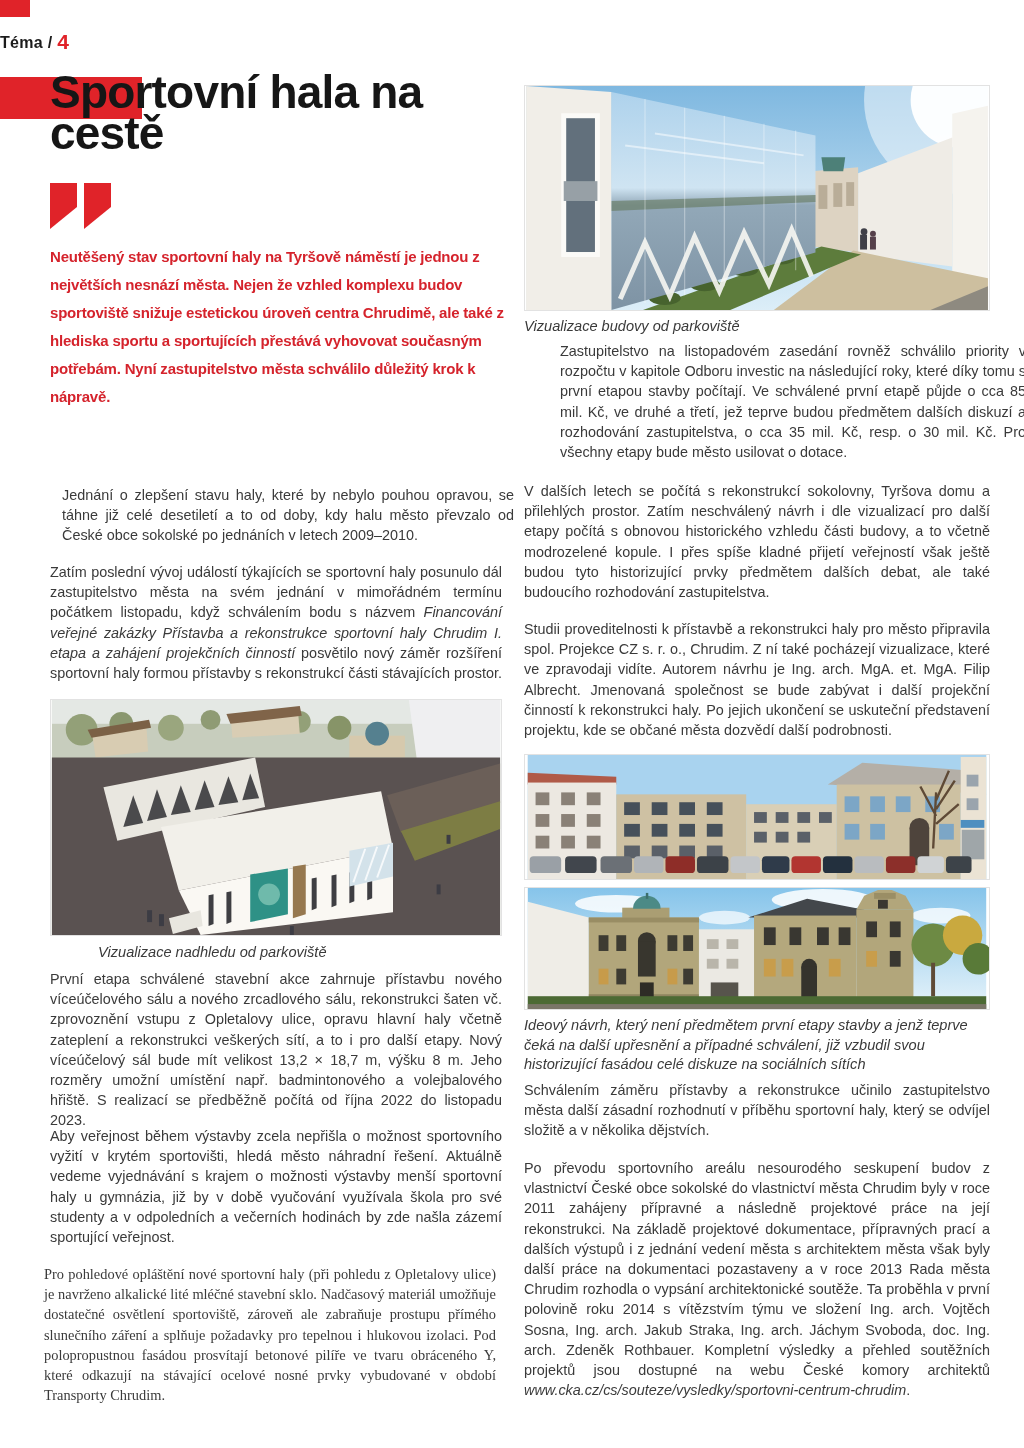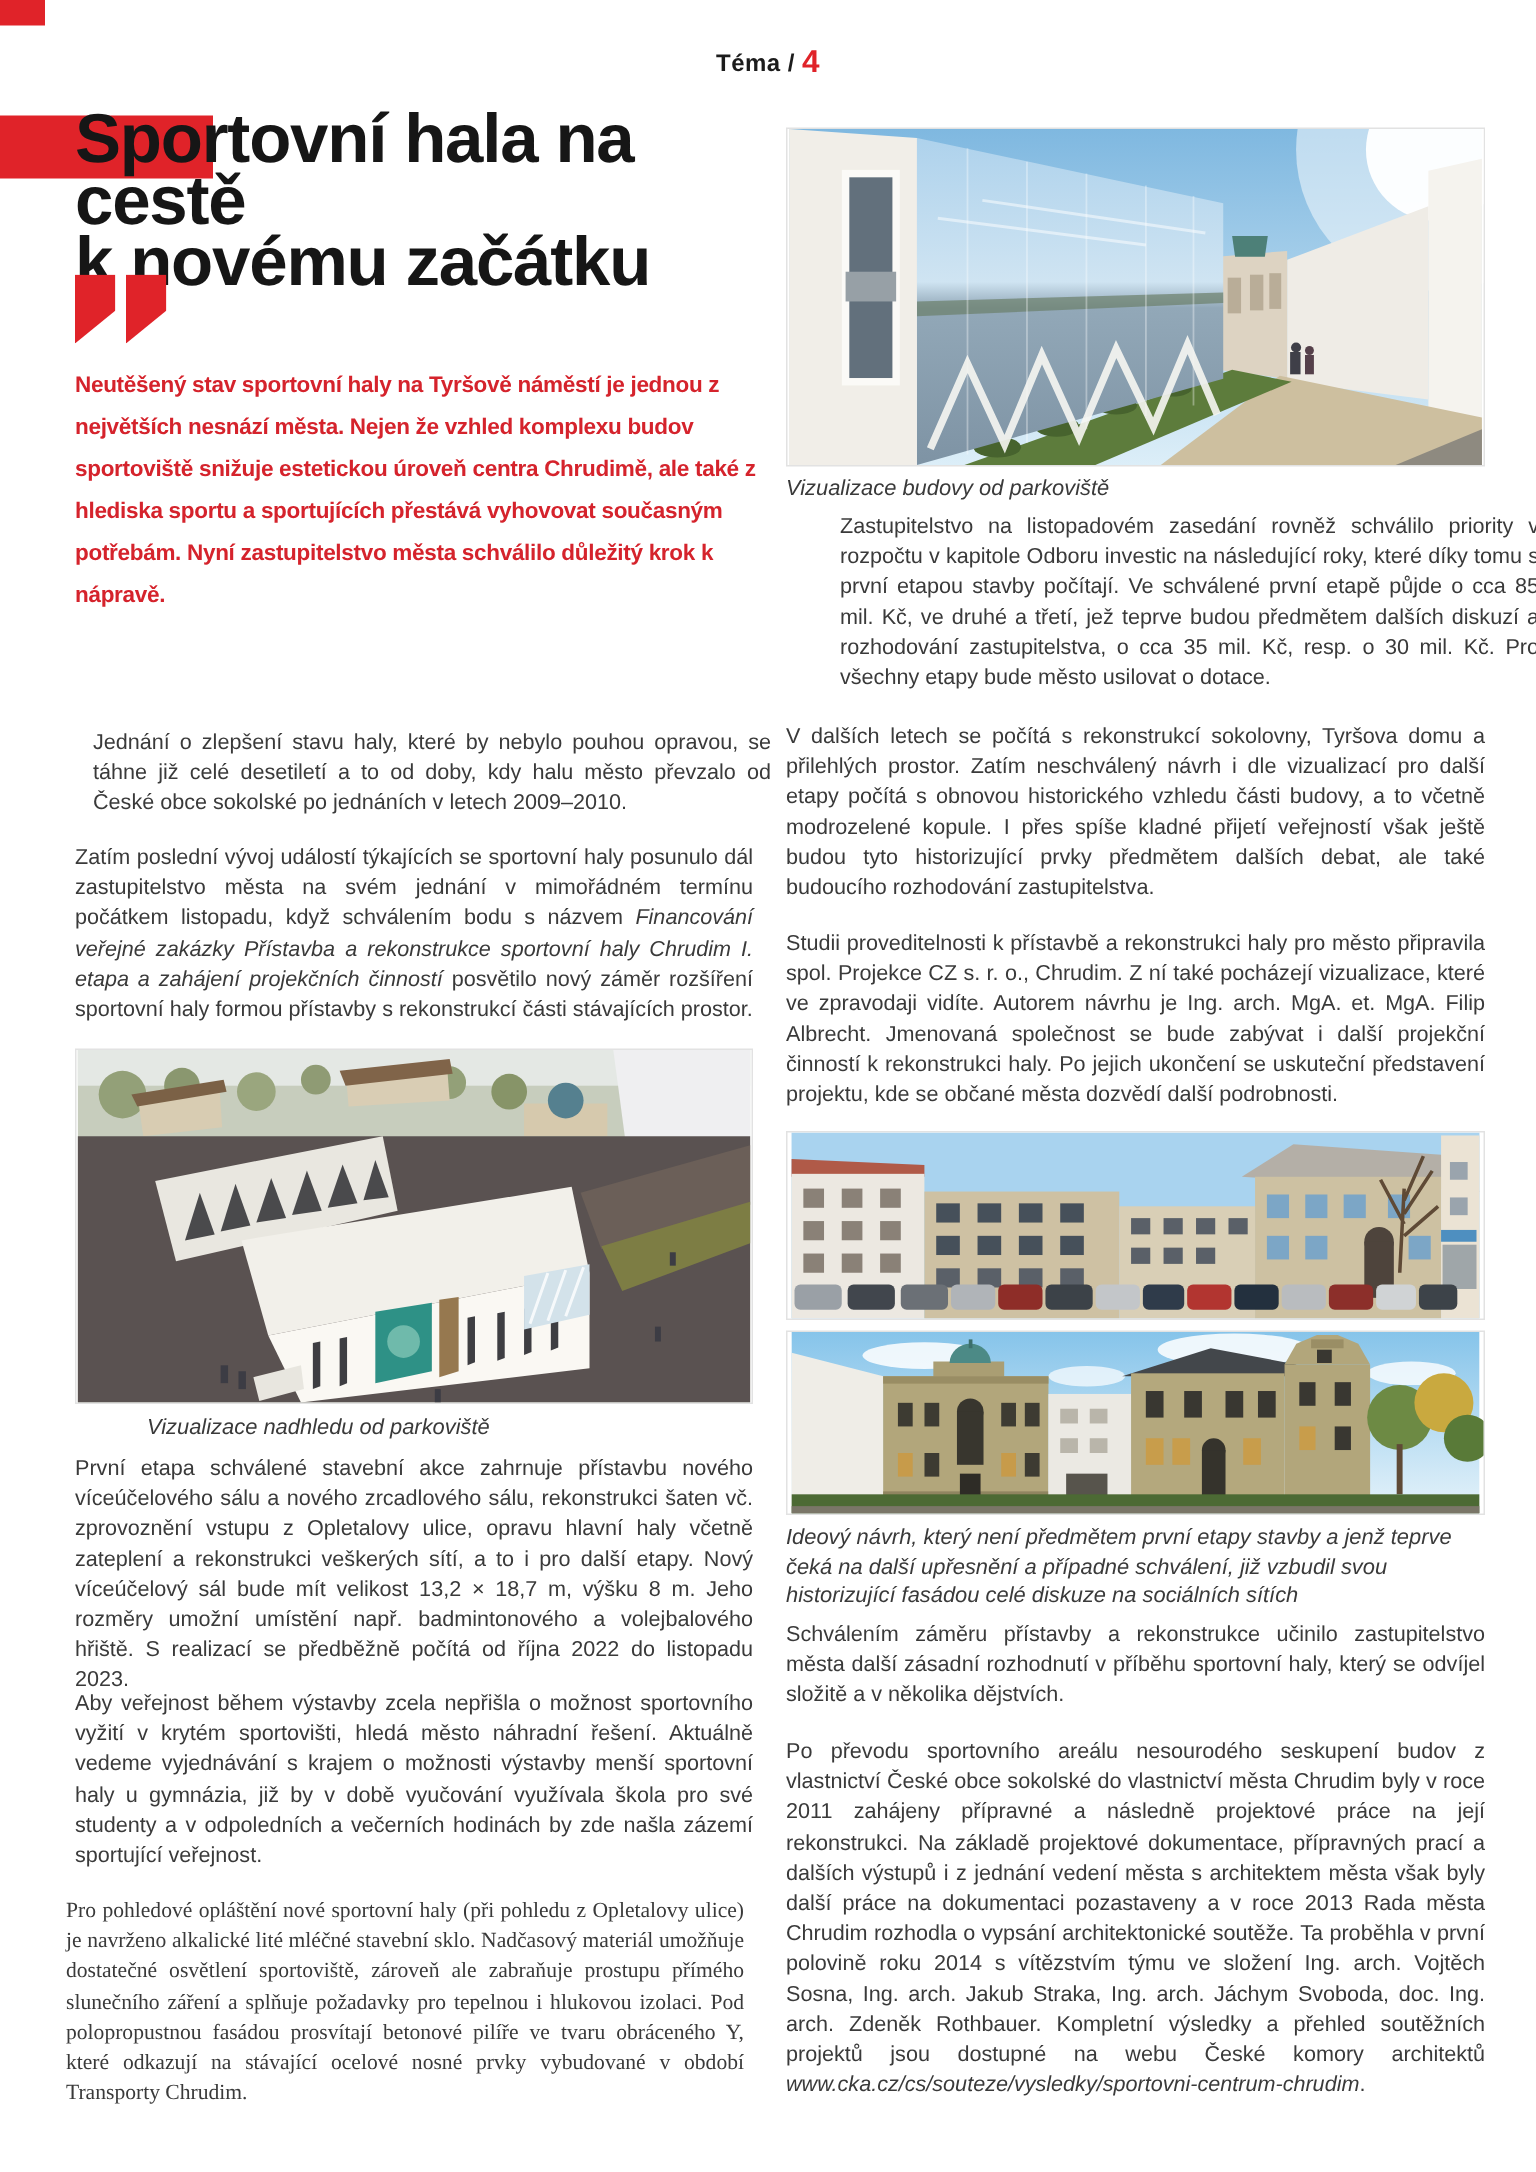--- a/index.html
+++ b/index.html
@@ -7,21 +7,21 @@
   body {
     width:1024px; height:1448px; position:relative; overflow:hidden;
     font-family:"Liberation Sans", sans-serif; color:#3a3a3a;
   }
   .abs { position:absolute; }
 
   
   #corner-mark { left:0; top:0; width:30px; height:17px; background:var(--accent,#e02329); }
 
   
-  #page-header { top:30px; left:0; width:100%; text-align:center; font-weight:bold;
+  #page-header { top:30px; left:0; width:100%; font-weight:bold;
     color:#1c1c1c; font-size:16px; letter-spacing:.3px; }
   #page-header .num { color:var(--accent,#e02329); font-size:21px; vertical-align:-1px; }
 
   
   #title-bar { left:0; top:77px; width:142px; height:42px; background:var(--accent,#e02329); }
   #article-title { left:50px; top:72px; width:480px; font-size:46px; line-height:41px;
     font-weight:bold; color:#161616; letter-spacing:-0.8px; }
 
   
   #quote-mark { left:50px; top:183px; display:flex; gap:7px; }
@@ -64,21 +64,20 @@
 
 <div class="abs" id="corner-mark"></div>
 
 <div class="abs" id="page-header">
   <span>Téma / </span><span class="num">4</span>
 </div>
 
 <div class="abs" id="title-bar"></div>
 <h1 class="abs" id="article-title">
   <span>Sportovní hala na cestě</span><br>
-  <span>k novému začátku</span>
 </h1>
 
 <div class="abs" id="quote-mark">
     <i></i>
     <i></i>
   </div>
 
 <div class="abs" id="lead-paragraph">Neutěšený stav sportovní haly na Tyršově náměstí je jednou z největších nesnází města. Nejen že vzhled komplexu budov sportoviště snižuje estetickou úroveň centra Chrudimě, ale také z hlediska sportu a sportujících přestává vyhovovat současným potřebám. Nyní zastupitelstvo města schválilo důležitý krok k nápravě.</div>
 
 <p class="abs body" id="p1"><span>Jednání o zlepšení stavu haly, které by nebylo pouhou opravou, se táhne již celé desetiletí a to od doby, kdy halu město převzalo od České obce sokolské po jednáních v letech 2009–2010.</span></p>

